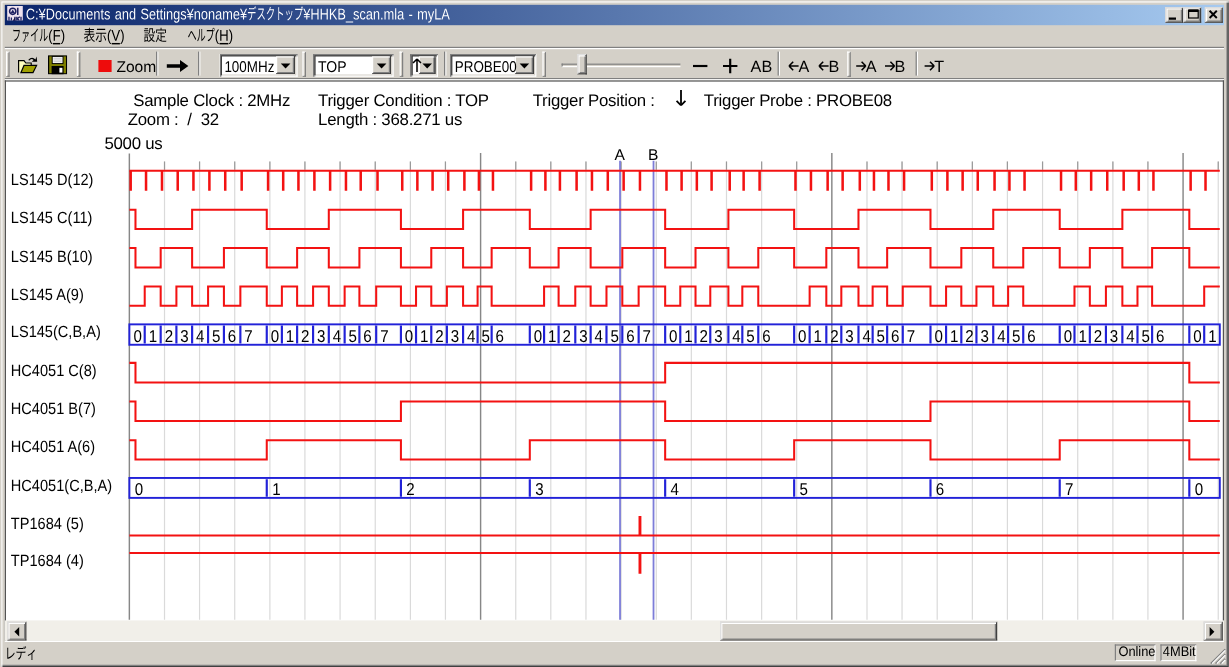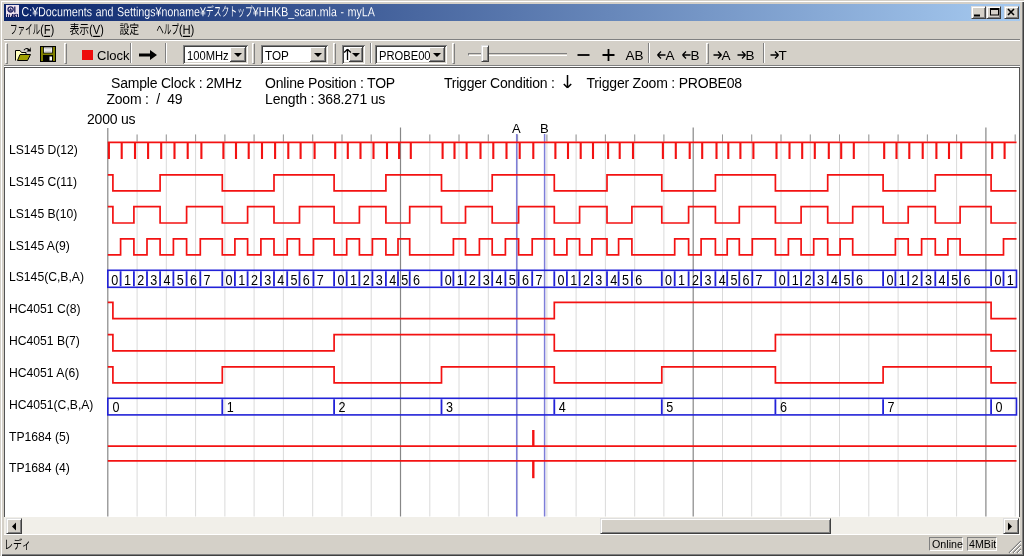--- a/index.html
+++ b/index.html
@@ -63,21 +63,21 @@
 </svg>
 <svg class="abs" width="16" height="16" style="left:40px;top:46px" viewBox="0 0 16 16">
 <rect x="0.5" y="0.5" width="15" height="15" fill="#808000" stroke="#000"></rect>
 <rect x="3.5" y="1" width="9" height="6" fill="#fff" stroke="#000" stroke-width="0.8"></rect>
 <path d="M4.5 2.5 h7 M4.5 4 h7 M4.5 5.5 h7" stroke="#c0c0c0" stroke-width="0.8"></path>
 <rect x="3" y="9" width="10" height="7" fill="#000"></rect>
 <rect x="9.5" y="10.5" width="2.5" height="4" fill="#fff"></rect>
 </svg>
 <div class="abs grip" style="left:63.5px"></div>
 <div class="abs" style="left:82px;top:50px;width:11px;height:10px;background:#ee0c0c"></div>
-<div class="abs t13" style="left:97px;top:47.5px">Clock</div>
+<div class="abs t13" style="left:97px;top:47.5px">Zoom</div>
 <div class="abs sep" style="left:130px"></div>
 <svg class="abs" width="20" height="12" style="left:138px;top:49px" viewBox="0 0 20 12">
     <path d="M1 4.5 h11 v-3.5 l7 5 l-7 5 v-3.5 h-11 z" fill="#000"></path>
   </svg>
 <div class="abs sep" style="left:164.5px"></div>
 <div class="abs combo" style="left:182.5px;top:45px;width:65px">
     <div class="cb cbx">
       <div class="tri"></div>
     </div>
   </div>
@@ -123,29 +123,29 @@
     <path d="M770.5 55 h8 M778.5 55 l-3.5 -3.5 M778.5 55 l-3.5 3.5" stroke="#000" stroke-width="1.3" fill="none"></path>
     <text x="778.5" y="60" font-size="13.5" fill="#000">T</text>
   </svg>
 <div class="abs sep" style="left:648px"></div>
 <div class="abs grip" style="left:706px"></div>
 <div class="abs sep" style="left:763px"></div>
 <div class="abs" style="left:4px;top:64.5px;width:1016px;height:2px;border-top:1px solid #808080;border-bottom:1px solid #fff"></div>
 
 <div class="abs" style="left:4px;top:66.5px;width:1016px;height:467.5px;background:#fff;border-left:1.5px solid #545454;border-top:1.5px solid #545454;border-right:1.5px solid #545454"></div>
 <div class="abs t14" style="left:111px;top:74.8px">Sample Clock : 2MHz</div>
-<div class="abs t14" style="left:265.1px;top:74.8px">Online Position : TOP</div>
-<div class="abs t14" style="left:443.9px;top:74.8px">Trigger Condition :</div>
+<div class="abs t14" style="left:265.1px;top:74.8px">Trigger Condition : TOP</div>
+<div class="abs t14" style="left:443.9px;top:74.8px">Trigger Position :</div>
 <svg class="abs" width="12" height="16" style="left:562px;top:74px" viewBox="0 0 12 16">
     <path d="M5.5 1 V12.5 M5.5 13.8 L1.8 10 M5.5 13.8 L9.2 10" stroke="#000" stroke-width="1.5" fill="none"></path>
   </svg>
-<div class="abs t14" style="left:586.5px;top:74.8px">Trigger Zoom : PROBE08</div>
-<div class="abs t14" style="left:106.4px;top:90.8px">Zoom :  /  49</div>
+<div class="abs t14" style="left:586.5px;top:74.8px">Trigger Probe : PROBE08</div>
+<div class="abs t14" style="left:106.4px;top:90.8px">Zoom :  /  32</div>
 <div class="abs t14" style="left:265.1px;top:90.8px">Length : 368.271 us</div>
-<div class="abs t14" style="left:87px;top:111px">2000 us</div>
+<div class="abs t14" style="left:87px;top:111px">5000 us</div>
 <div class="abs t13" style="left:512px;top:120.5px">A</div>
 <div class="abs t13" style="left:540px;top:120.5px">B</div>
 <div class="abs" style="left:9px;top:142.1px;font-size:13.5px;color:#000;white-space:pre;transform:scaleX(.9);transform-origin:left">LS145 D(12)</div>
 <div class="abs" style="left:9px;top:174.3px;font-size:13.5px;color:#000;white-space:pre;transform:scaleX(.9);transform-origin:left">LS145 C(11)</div>
 <div class="abs" style="left:9px;top:205.5px;font-size:13.5px;color:#000;white-space:pre;transform:scaleX(.9);transform-origin:left">LS145 B(10)</div>
 <div class="abs" style="left:9px;top:237.6px;font-size:13.5px;color:#000;white-space:pre;transform:scaleX(.9);transform-origin:left">LS145 A(9)</div>
 <div class="abs" style="left:9px;top:268.9px;font-size:13.5px;color:#000;white-space:pre;transform:scaleX(.9);transform-origin:left">LS145(C,B,A)</div>
 <div class="abs" style="left:9px;top:301.3px;font-size:13.5px;color:#000;white-space:pre;transform:scaleX(.9);transform-origin:left">HC4051 C(8)</div>
 <div class="abs" style="left:9px;top:333.1px;font-size:13.5px;color:#000;white-space:pre;transform:scaleX(.9);transform-origin:left">HC4051 B(7)</div>
 <div class="abs" style="left:9px;top:364.9px;font-size:13.5px;color:#000;white-space:pre;transform:scaleX(.9);transform-origin:left">HC4051 A(6)</div>

